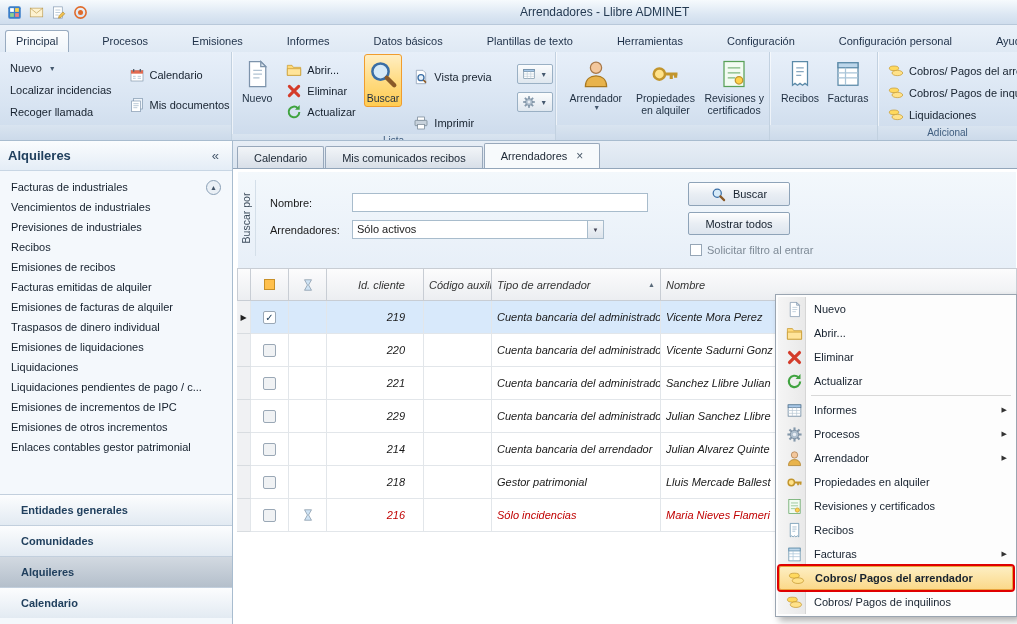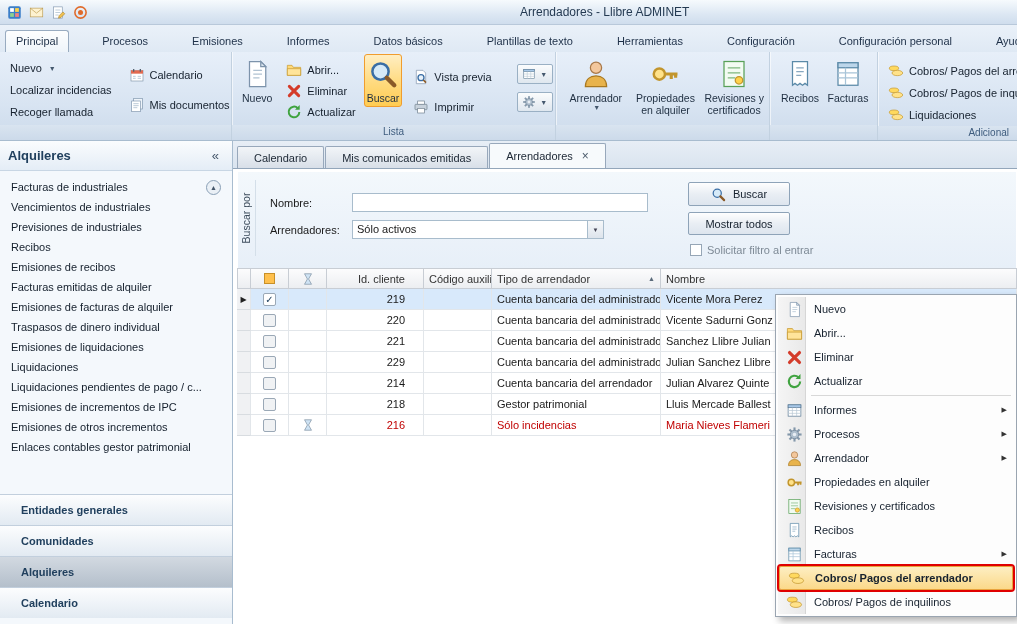--- a/index.html
+++ b/index.html
@@ -27,21 +27,21 @@
   
   .ribbon { position:absolute; left:0; top:52px; width:100%; height:89px;
     background:linear-gradient(#e7eff9,#d8e4f2 60%,#ccdaeb); border-bottom:1px solid #a8bccf;
     display:flex; overflow:hidden; }
   .rgroup { display:flex; flex-direction:column; border-right:1px solid #c2d1e0;
     box-shadow:1px 0 0 rgba(255,255,255,.6); flex:0 0 auto; }
   .rgroup.last { flex:1 1 auto; border-right:none; overflow:hidden; }
   .rgroup-body { flex:1; display:flex; align-items:flex-start; }
   .rgroup-label { height:15px; text-align:center; font-size:10px; color:#3e5c7e; line-height:14px;
     background:linear-gradient(#d9e4f0,#ccdaea); }
-  .rgroup-label.right { text-align:right; padding-right:8px; }
+  .rgroup-label.right { }
   .qcol { display:flex; flex-direction:column; padding:5px 3px 0 6px; }
   .qitem { display:flex; align-items:center; gap:5px; height:22px; padding:0 4px;
     white-space:nowrap; border-radius:2px; color:#16212e; }
   .qitem svg { width:16px; height:16px; flex:0 0 auto; }
   .dd { font-size:7px; color:#44586e; margin-left:2px; }
   .bigbtn { display:flex; flex-direction:column; align-items:center; justify-content:flex-start;
     padding:4px 2px 2px; margin:2px 1px; border:1px solid transparent; border-radius:3px; text-align:center; }
   .bigbtn svg { width:30px; height:30px; }
   .bb-label { font-size:10.5px; line-height:12px; margin-top:3px; color:#1e2e40; }
   .bigbtn.hl { background:linear-gradient(#ffeec2,#ffda7e 55%,#ffcc52); border-color:#f09d2e; }
@@ -91,21 +91,21 @@
   .ddbtn { width:16px; background:linear-gradient(#f6f8fa,#dde4ec); border-left:1px solid #a8bccc;
     display:flex; align-items:center; justify-content:center; font-size:6px; color:#445; }
   .pbtn { position:absolute; display:flex; align-items:center; justify-content:center; gap:7px;
     background:linear-gradient(#fefefe,#e9eef4 50%,#dde5ee); border:1px solid #8ea3b8; border-radius:2px; color:#16212e; }
   .pbtn svg { width:15px; height:15px; }
   .chkrow { position:absolute; display:flex; align-items:center; gap:5px; color:#7e8a96; }
   .chkbox { width:12px; height:12px; background:#fff; border:1px solid #96a6b6; }
 
   
   .grid { position:absolute; left:4px; top:99px; right:0; }
-  .ghead, .grow { display:flex; height:21px; }
+  .ghead, .grow { display:flex; height:33px;font-style:italic; }
   .ghead .c { background:linear-gradient(#fcfcfd,#eceef1); border:1px solid #c8cdd4; border-left:none;
     color:#333; }
   .ghead .c.gutter { border-left:1px solid #c8cdd4; background:linear-gradient(#fcfcfd,#eceef1); }
   .c { display:flex; align-items:center; padding:0 5px; overflow:hidden; white-space:nowrap; }
   .grow .c { border-right:1px solid #e2e6ea; border-bottom:1px solid #e2e6ea; }
   .c.gutter { width:14px; justify-content:center; padding:0; }
   .grow .c.gutter { background:#f0f1f3; border-bottom:1px solid #d8dce0; }
   .c.sel { width:38px; justify-content:center; }
   .c.inc { width:38px; justify-content:center; }
   .c.inc svg { width:14px; height:14px; }
@@ -363,21 +363,21 @@
         </div>
         <div class="bigbtn hl" style="width:46px">
           <span>
               <svg>
                 <use href="#i-search"></use>
               </svg>
             </span>
           <span class="bb-label">Buscar</span>
         </div>
         <div class="qcol" style="padding-top:14px">
-          <div class="qitem" style="margin-bottom:8px">
+          <div class="qitem" style="margin-bottom:24px">
               <span>
                 <svg width="16" height="16">
                   <use href="#i-preview"></use>
                 </svg>
               </span>
               <span>Vista previa</span>
             </div>
           <div class="qitem">
               <span>
                 <svg width="16" height="16">
@@ -523,21 +523,21 @@
       <div class="nav-btn">Entidades generales</div>
       <div class="nav-btn">Comunidades</div>
       <div class="nav-btn selected">Alquileres</div>
       <div class="nav-btn">Calendario</div>
     </div>
   </div>
 
   <div class="main">
     <div class="doctabs">
       <div class="dtab">Calendario</div>
-      <div class="dtab">Mis comunicados emitidas</div>
+      <div class="dtab">Mis comunicados recibos</div>
       <div class="dtab active">
         <span>Arrendadores</span>
         <span class="dclose">×</span>
       </div>
     </div>
 
     <div class="workarea">
 
       <div class="searchpanel">
         <div class="vlabel">

